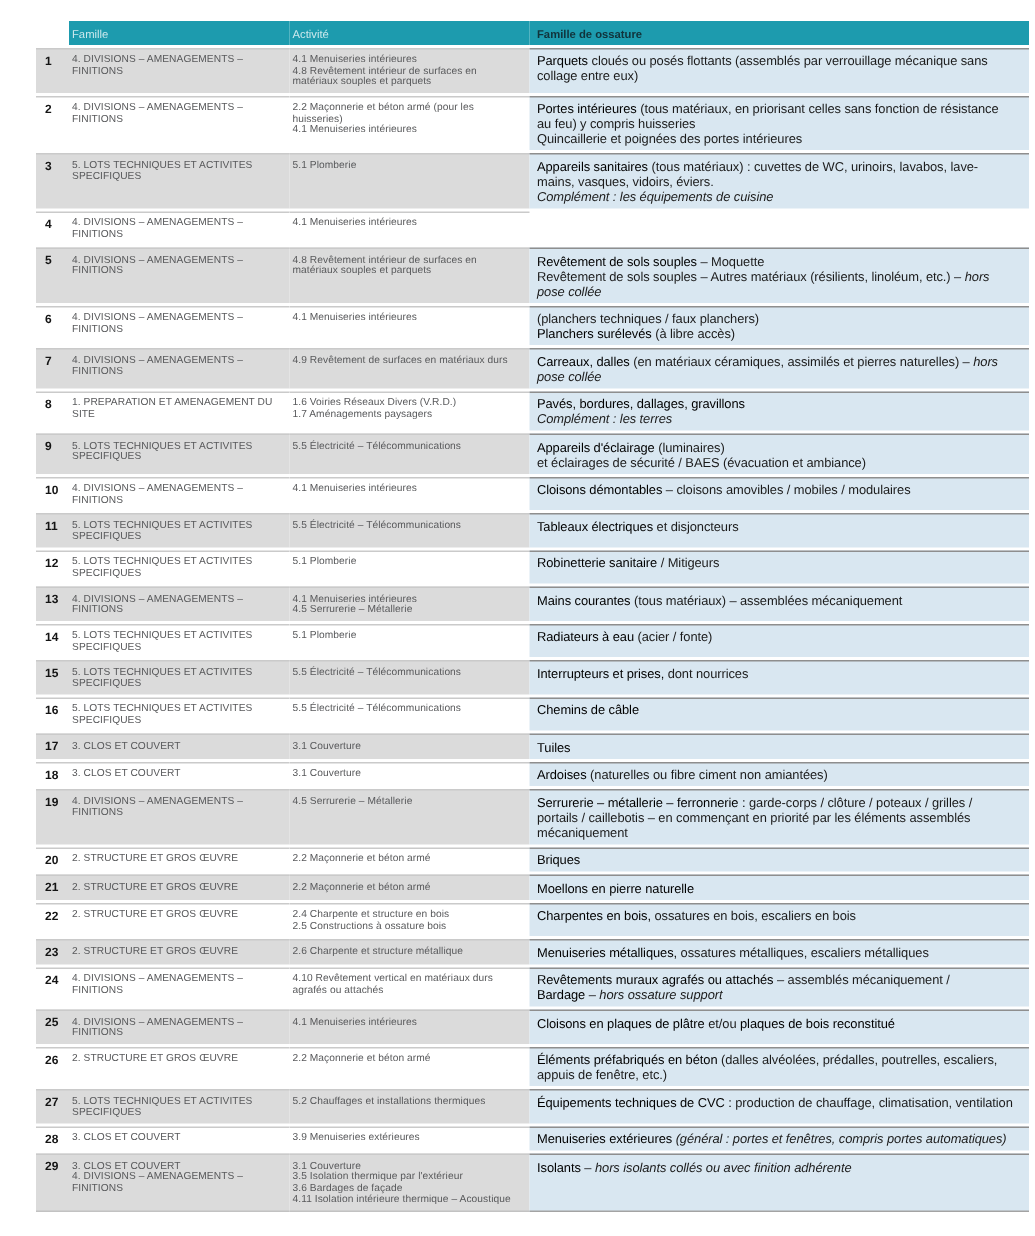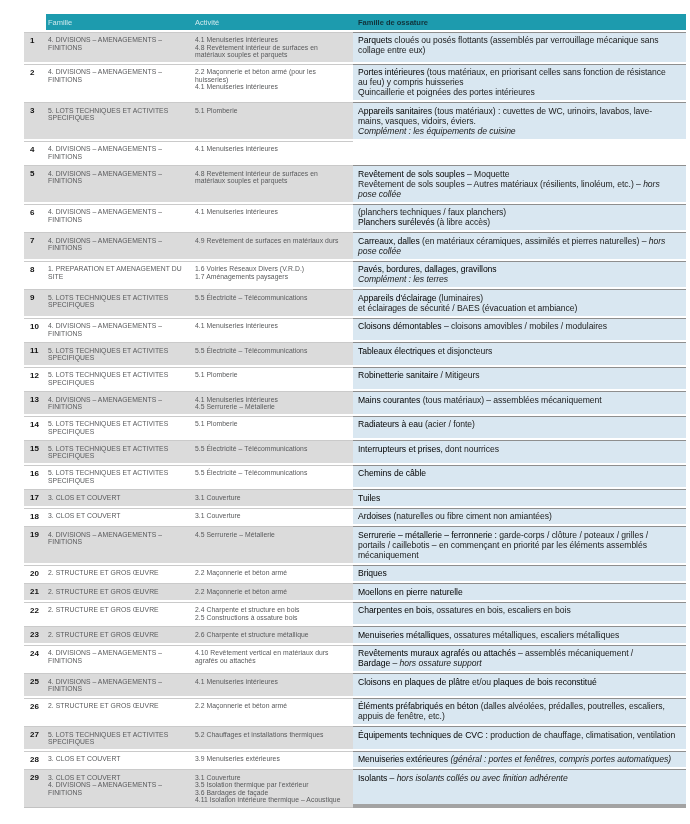--- a/index.html
+++ b/index.html
@@ -17,21 +17,21 @@
     font-size:7.5px;line-height:9px;
     padding:3.5px 4px 3px 2px;
   }
   .thead .numh{background:transparent;}
   .thead .prodh{color:#11333b;font-weight:bold;padding-left:5px;}
   
   .trow{margin-top:2px;}
   .trow .cell{border-top:1px solid #cacaca;}
   .trow .prod{border-top:1px solid #8e8e8e;}
   .trow:last-child .cell{border-bottom:1px solid #c2c2c2;}
-  .trow:last-child .prod{border-bottom:4px solid #a3a3a3;}
+  .trow:last-child .prod{border-bottom:1px solid #a3a3a3;}
   .trow.gray .num,.trow.gray .fam,.trow.gray .act{background:var(--gray,#dbdbdb);}
   .trow.white .num,.trow.white .fam,.trow.white .act{background:#ffffff;}
   .num{
     font-weight:bold;font-size:8px;line-height:9px;color:#141414;
     padding:3px 0 3px 6px;
   }
   .fam,.act{
     font-size:6.8px;line-height:7.5px;color:#58595b;
     padding:3.5px 6px 3px 2px;letter-spacing:0.05px;
   }

